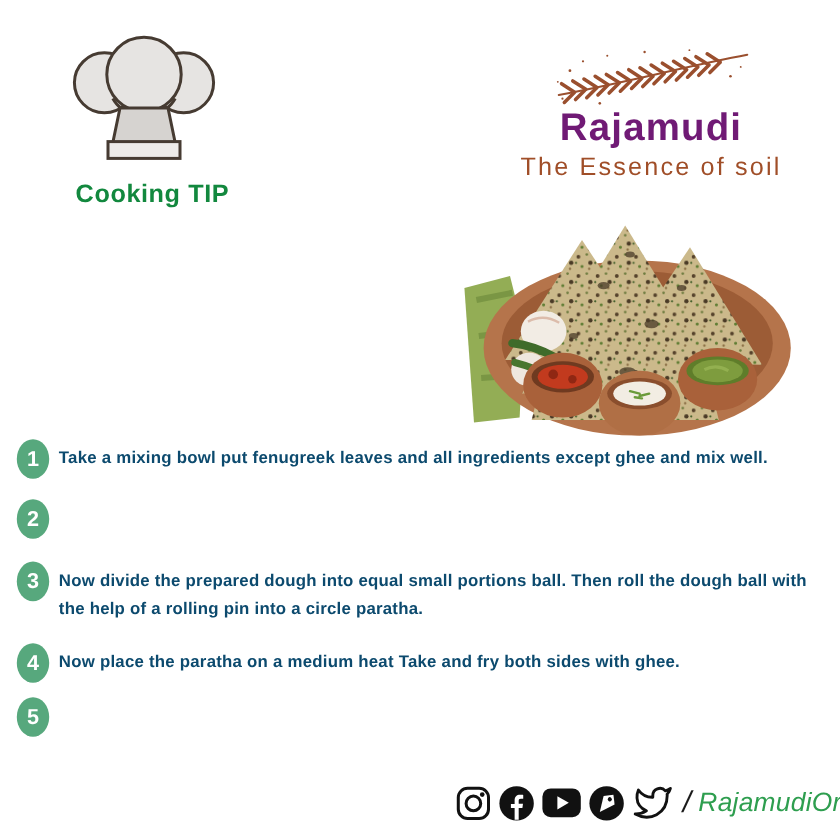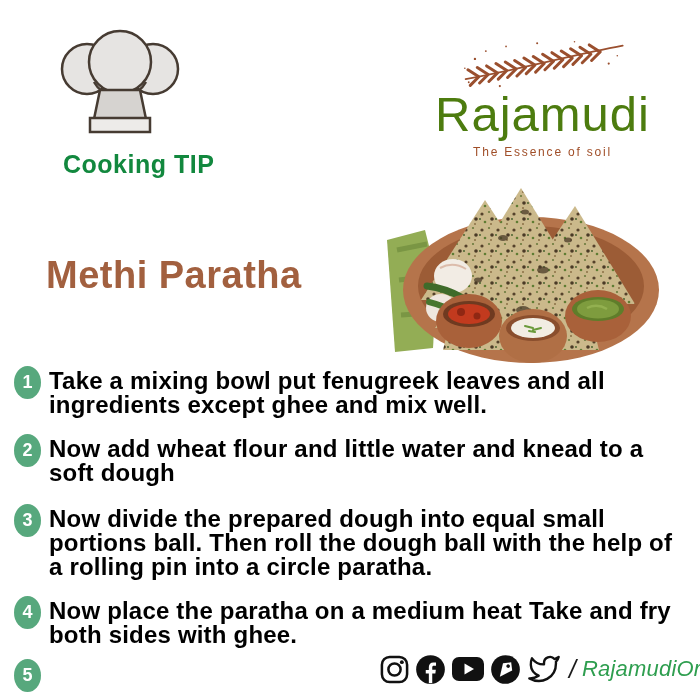--- a/index.html
+++ b/index.html
@@ -4,49 +4,49 @@
 <style>
   html,body{margin:0;padding:0;background:#fff;}
   .canvas{
     position:relative;width:700px;height:700px;background:#ffffff;
     font-family:"Liberation Sans",sans-serif;overflow:hidden;
   }
   
   .hat{position:absolute;left:60px;top:22px;}
   .cooking-tip{
     position:absolute;left:63px;top:150px;
-    font-size:25px;font-weight:bold;color:#12883e;letter-spacing:.5px;
+    font-size:21px;font-weight:bold;color:#12883e;letter-spacing:.5px;
   }
   .brand{position:absolute;left:425px;top:34px;width:235px;text-align:center;}
   .brand .wheat{display:block;margin:0 auto;}
   .brand-name{
-    font-size:49px;color:#4d7c0f;font-weight:400;letter-spacing:1px;
+    font-size:32px;color:#701a75;font-weight:700;letter-spacing:1px;
     line-height:1;margin-top:0px;
   }
   .brand-tagline{
-    font-size:12px;color:#a04e28;letter-spacing:1.8px;margin-top:6px;
+    font-size:21px;color:#a04e28;letter-spacing:1.8px;margin-top:6px;
   }
   
   .recipe-title{
     position:absolute;left:46px;top:254px;
     font-size:38px;font-weight:bold;color:#a2603f;letter-spacing:.5px;
   }
   .food{position:absolute;left:383px;top:178px;}
   
   .steps{position:absolute;left:14px;top:369px;width:678px;}
   .step{display:flex;align-items:flex-start;}
   .step .badge{
     flex:0 0 auto;width:27px;height:33px;border-radius:50%;
     background:#57a87d;color:#fff;font-size:18px;font-weight:bold;
     display:flex;align-items:center;justify-content:center;
     margin:-3px 8px 0 0;
   }
   .step p{
-    margin:0;font-size:24px;line-height:24px;font-weight:bold;
-    color:#000000;max-width:640px;letter-spacing:.2px;
+    margin:0;font-size:14px;line-height:24px;font-weight:bold;
+    color:#0c4a6e;max-width:640px;letter-spacing:.2px;
   }
   .gap-a{margin-bottom:20px;}
   .gap-b{margin-bottom:22px;}
   .gap-c{margin-bottom:20px;}
   .gap-d{margin-bottom:15px;}
   
   .footer{
     position:absolute;left:379px;top:653px;
     display:flex;align-items:center;gap:5px;
   }
@@ -109,21 +109,20 @@
         <circle cx="100" cy="12" r="1.3"></circle>
           <circle cx="148" cy="10" r="1"></circle>
         <circle cx="192" cy="38" r="1.4"></circle>
           <circle cx="203" cy="28" r="1"></circle>
       </g>
     </svg>
     <div class="brand-name">Rajamudi</div>
     <div class="brand-tagline">The Essence of soil</div>
   </div>
 
-  <div class="recipe-title">Methi Paratha</div>
 
   <svg class="food" width="282" height="188" viewBox="0 0 282 188">
     <defs>
       <pattern id="ptex" width="16" height="16" patternUnits="userSpaceOnUse">
         <rect width="16" height="16" fill="#cbb98b"></rect>
         <circle cx="3" cy="4" r="1.6" fill="#55422b"></circle>
         <circle cx="10" cy="2" r="1.1" fill="#6b7a3d"></circle>
         <circle cx="13" cy="9" r="1.8" fill="#4a3a26"></circle>
         <circle cx="6" cy="12" r="1.3" fill="#5f7d33"></circle>
         <circle cx="12" cy="14" r="1" fill="#8a6f45"></circle>
@@ -174,21 +173,20 @@
     <path d="M204,130 q10,-5 20,1" stroke="#93b050" stroke-width="2.5" fill="none"></path>
   </svg>
 
   <div class="steps">
     <div class="step gap-a">
       <span class="badge">1</span>
       <p>Take a mixing bowl put fenugreek leaves and all ingredients except ghee and mix well.</p>
     </div>
     <div class="step gap-b">
       <span class="badge">2</span>
-      <p>Now add wheat flour and little water and knead to a soft dough</p>
     </div>
     <div class="step gap-c">
       <span class="badge">3</span>
       <p>Now divide the prepared dough into equal small portions ball. Then roll the dough ball with the help of a rolling pin into a circle paratha.</p>
     </div>
     <div class="step gap-d">
       <span class="badge">4</span>
       <p>Now place the paratha on a medium heat Take and fry both sides with ghee.</p>
     </div>
     <div class="step">

